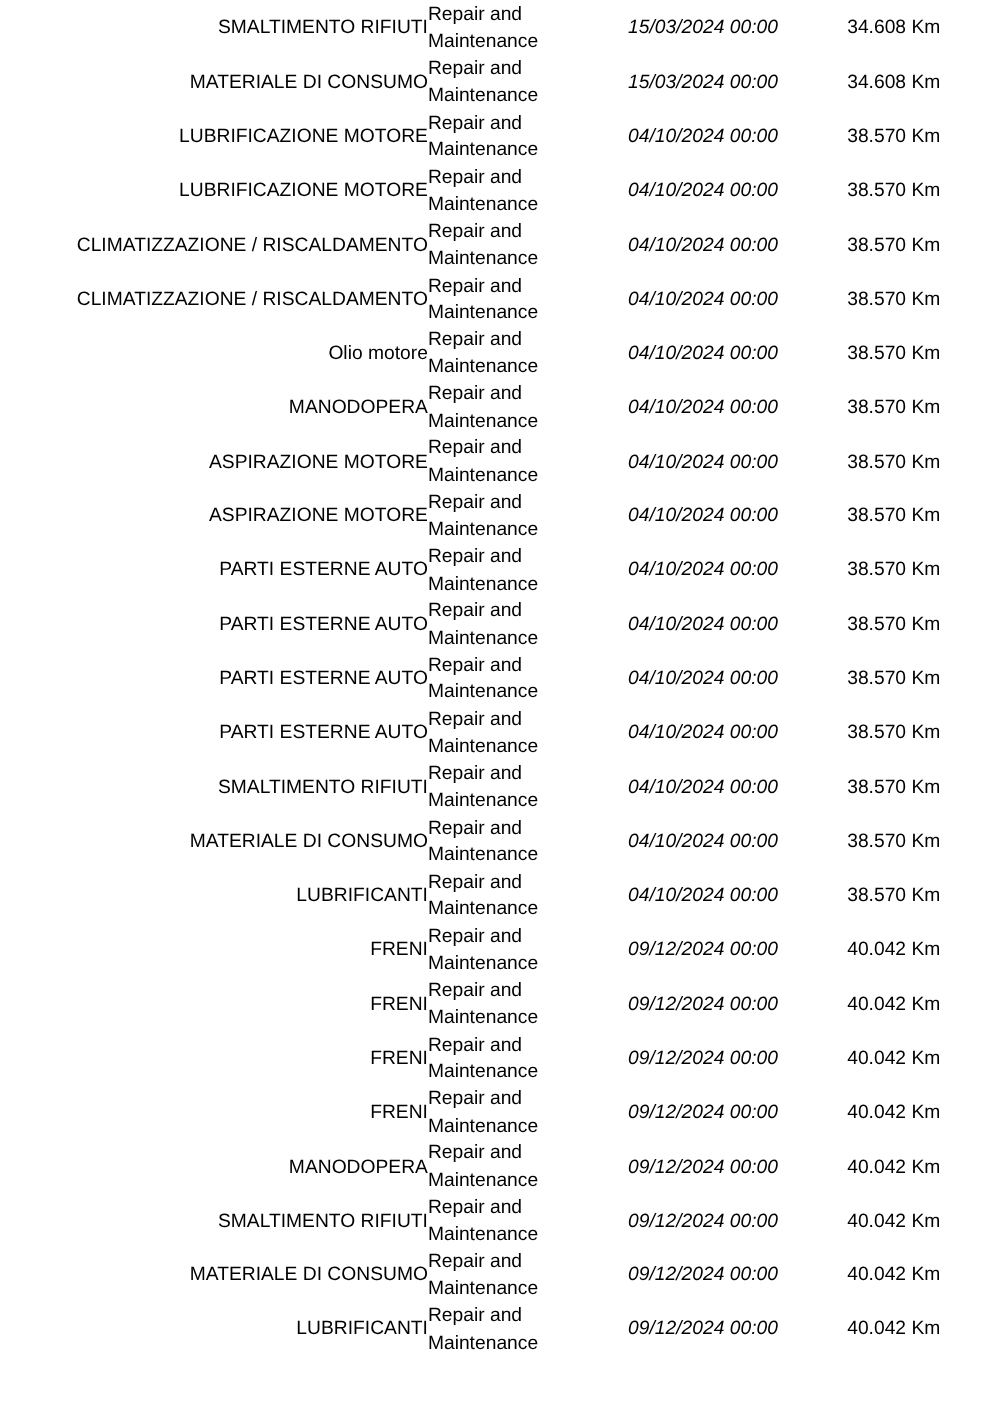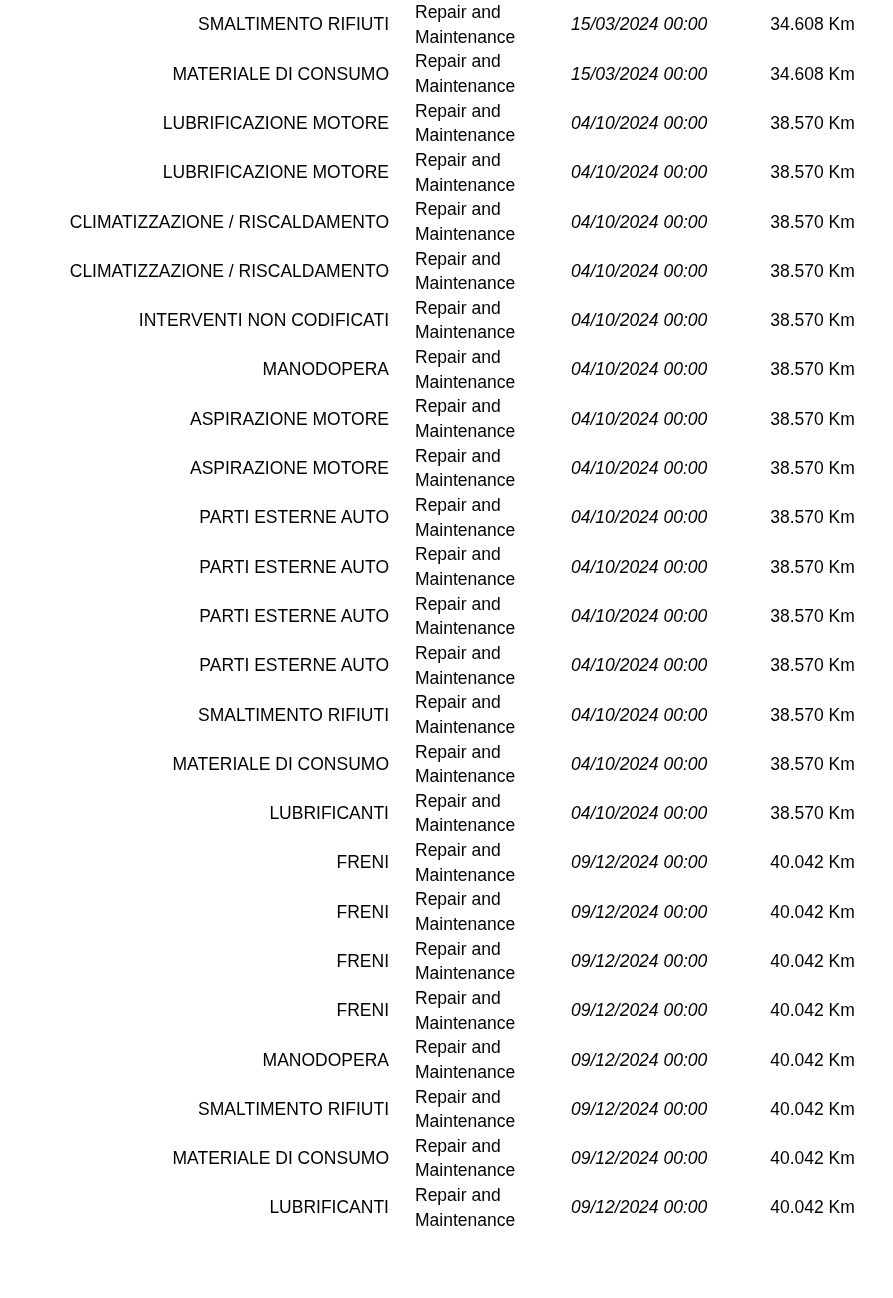--- a/index.html
+++ b/index.html
@@ -48,21 +48,20 @@
     width: 182px;
     padding-left: 416px;
     text-align: left;
     white-space: normal !important;
     word-spacing: 0;
   }
   .col-category .cat-wrap {
     display: block;
     width: 120px;
     line-height: 24.6px;
-    margin-left: 26px;
   }
 
   
   .col-date {
     width: 182px;
     text-align: left;
     padding-left: 0 !important;
     font-style: italic;
   }
 
@@ -143,21 +142,21 @@
         <td class="col-category">
           <span class="cat-wrap">
             <span class="rowcell-inner">Repair and</span>
             <span class="rowcell-inner">Maintenance</span>
           </span>
         </td>
         <td class="col-date">04/10/2024 00:00</td>
         <td class="col-km">38.570 Km</td>
       </tr>
       <tr>
-        <td class="col-desc">INTERVENTI NON CODIFICATI</td>
+        <td class="col-desc">Olio motore</td>
         <td class="col-category">
           <span class="cat-wrap">
             <span class="rowcell-inner">Repair and</span>
             <span class="rowcell-inner">Maintenance</span>
           </span>
         </td>
         <td class="col-date">04/10/2024 00:00</td>
         <td class="col-km">38.570 Km</td>
       </tr>
       <tr>

